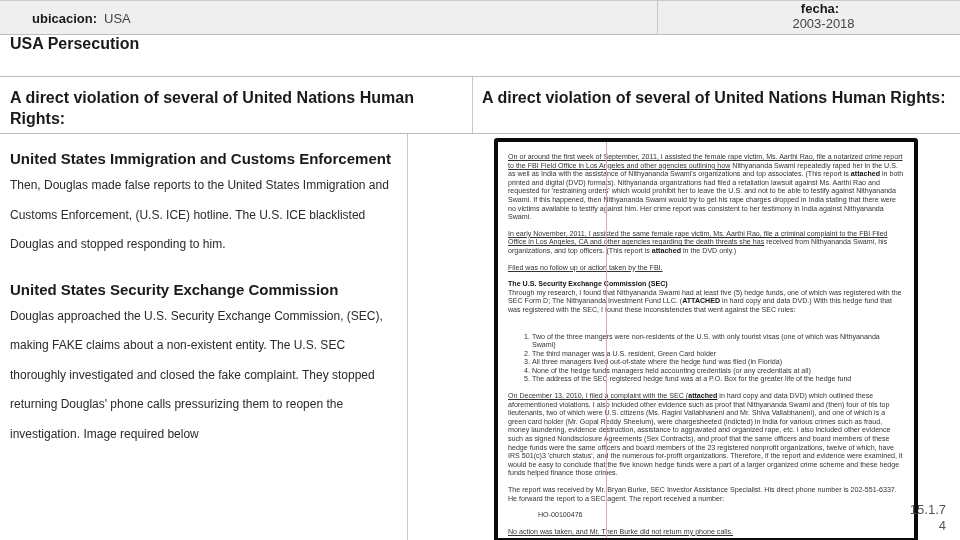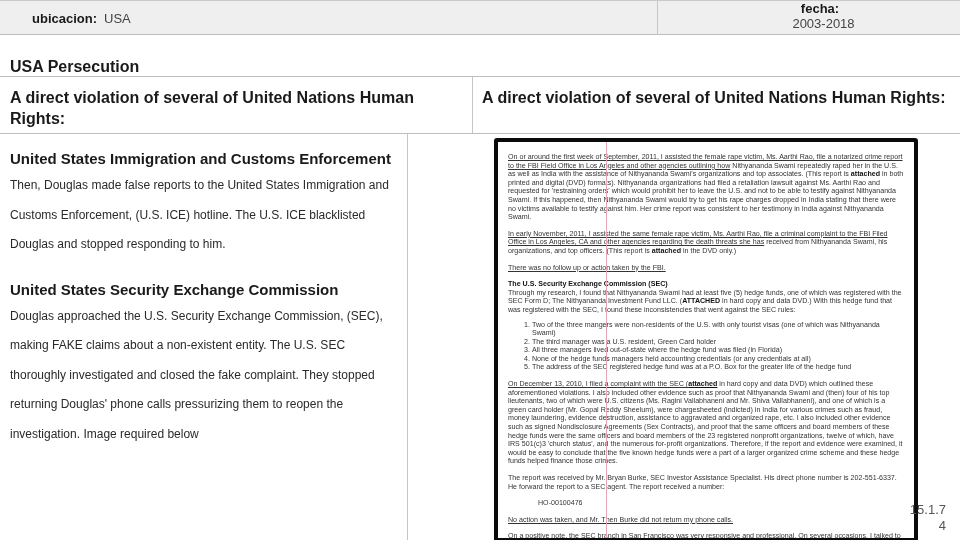--- a/index.html
+++ b/index.html
@@ -11,21 +11,21 @@
     background: #efefef; border-top: 1px solid #c9c9c9; border-bottom: 1px solid #bdbdbd;
   }
   .hdr-cell { position: absolute; top: 0; height: 34px; display: flex; align-items: center; font-size: 13px; }
   .hdr-left { left: 0; width: 658px; padding-left: 32px; border-right: 1px solid #c6c6c6; }
   .hdr-right { left: 658px; width: 302px; padding-left: 29px; flex-direction: column; }
   .hdr-key { font-weight: bold; color: #1a1a1a; margin-right: 7px; }
   .hdr-val { color: #444444; }
 
   .title-row {
     position: absolute; left: 0; top: 35px; width: 960px; height: 42px;
-    border-bottom: 1px solid #bdbdbd; display: flex; align-items: flex-end; padding-left: 10px;
+    border-bottom: 1px solid #bdbdbd; display: flex; align-items: flex-start; padding-left: 10px;
   }
   .title-row span { font-size: 16px; font-weight: bold; }
 
   .subheader-row { position: absolute; left: 0; top: 77px; width: 960px; height: 57px; border-bottom: 1px solid #bdbdbd; }
   .sub-left { position: absolute; left: 0; top: 0; width: 473px; height: 56px; border-right: 1px solid #c6c6c6; padding: 10px 10px 0 10px; font-size: 16px; font-weight: bold; line-height: 21px; }
   .sub-right { position: absolute; left: 474px; top: 0; width: 486px; height: 56px; padding: 10px 0 0 8px; font-size: 16px; font-weight: bold; line-height: 21px; }
 
   .content-row { position: absolute; left: 0; top: 134px; width: 960px; height: 406px; }
   .content-left { position: absolute; left: 0; top: 0; width: 408px; height: 406px; border-right: 1px solid #c6c6c6; padding: 15px 10px 4px 10px; }
   .content-right { position: absolute; left: 474px; top: 0; width: 486px; height: 406px; }
@@ -33,21 +33,21 @@
   .section-body { font-size: 12px; line-height: 29.5px; color: #2a2a2a; margin-bottom: 20px; }
 
   .doc-frame {
     position: absolute; left: 20px; top: 4px; width: 424px; height: 404px;
     background: #ffffff; border: 4px solid #0a0a0a; border-radius: 3px; overflow: hidden;
     padding: 11px 10px 0 10px; font-family: "Liberation Sans", sans-serif; font-size: 7.1px; line-height: 8.6px; color: #333;
   }
   .doc-frame p { margin-bottom: 8px; }
   .doc-frame .u { text-decoration: underline; }
   .doc-frame b { color: #111; }
-  .doc-frame ol { margin: 6px 0 8px 24px; }
+  .doc-frame ol { margin: 18px 0 8px 24px; }
   .doc-frame .refno { font-weight: normal; margin: 0 0 8px 30px; }
   .doc-line { position: absolute; left: 108px; top: 0; width: 1px; height: 100%; background: #e6a6b6; }
 
   .slide-num {
     position: absolute; right: 14px; top: 502px; text-align: right; font-size: 13px; line-height: 16px; color: #555;
   }
 </style>
 </head>
 <body>
 
@@ -81,21 +81,21 @@
       <div class="section-title">United States Security Exchange Commission</div>
       <div class="section-body">Douglas approached the U.S. Security Exchange Commission, (SEC), making FAKE claims about a non-existent entity. The U.S. SEC thoroughly investigated and closed the fake complaint. They stopped returning Douglas' phone calls pressurizing them to reopen the investigation. Image required below</div>
     </div>
   </div>
 
   <div class="content-right">
     <div class="doc-frame">
       <div class="doc-line"></div>
       <p><span class="u">On or around the first week of September, 2011, I assisted the female rape victim, Ms. Aarthi Rao, file a notarized crime report to the FBI Field Office in Los Angeles and other agencies outlining how</span><span> Nithyananda Swami repeatedly raped her in the U.S. as well as India with the assistance of Nithyananda Swami's organizations and top associates.  (This report is </span><b>attached</b><span> in both printed and digital (DVD) formats).  Nithyananda organizations had filed a retaliation lawsuit against Ms. Aarthi Rao and requested for 'restraining orders' which would prohibit her to leave the U.S. and not to be able to testify against Nithyananda Swami.  If this happened, then Nithyananda Swami would try to get his rape charges dropped in India stating that there were no victims available to testify against him.  Her crime report was consistent to her testimony in India against Nithyananda Swami.</span></p>
       <p><span class="u">In early November, 2011, I assisted the same female rape victim, Ms. Aarthi Rao, file a criminal complaint to the FBI Filed Office in Los Angeles, CA and other agencies regarding the death threats she has</span><span> received from Nithyananda Swami, his organizations, and top officers.  (This report is </span><b>attached</b><span> in the DVD only.)</span></p>
-      <p class="u">There was no follow up or action taken by the FBI.</p>
+      <p class="u">Filed was no follow up or action taken by the FBI.</p>
       <div><b>The U.S. Security Exchange Commission (SEC)</b></div>
       <div><span>Through my research, I found that Nithyananda Swami had at least five (5) hedge funds, one of which was registered with the SEC Form D; The Nithyananda Investment Fund LLC. (</span><b>ATTACHED</b><span> in hard copy and data DVD.)  With this hedge fund that was registered with the SEC, I found these inconsistencies that went against the SEC rules:</span></div>
       <ol>
         <li>Two of the three mangers were non-residents of the U.S. with only tourist visas (one of which was Nithyananda Swami)</li>
         <li>The third manager was a U.S. resident, Green Card holder</li>
         <li>All three managers lived out-of-state where the hedge fund was filed (in Florida)</li>
         <li>None of the hedge funds managers held accounting credentials (or any credentials at all)</li>
         <li>The address of the SEC registered hedge fund was at a P.O. Box for the greater life of the hedge fund</li>
       </ol>
       <p><span class="u">On December 13, 2010, I filed a complaint with the SEC (</span><b class="u">attached</b><span> in hard copy and data DVD) which outlined these aforementioned violations.  I also included other evidence such as proof that Nithyananda Swami and (then) four of his top lieutenants, two of which were U.S. citizens (Ms. Ragini Vallabhaneni and Mr. Shiva Vallabhaneni), and one of which is a green card holder (Mr. Gopal Reddy Sheelum), were chargesheeted (indicted) in India for various crimes such as fraud, money laundering, evidence destruction, assistance to aggravated and organized rape, etc.  I also included other evidence such as signed Nondisclosure Agreements (Sex Contracts), and proof that the same officers and board members of these hedge funds were the same officers and board members of the 23 registered nonprofit organizations, twelve of which, have IRS 501(c)3 'church status', and the numerous for-profit organizations.  Therefore, if the report and evidence were examined, it would be easy to conclude that the five known hedge funds were a part of a larger organized crime scheme and these hedge funds helped finance those crimes.</span></p>

